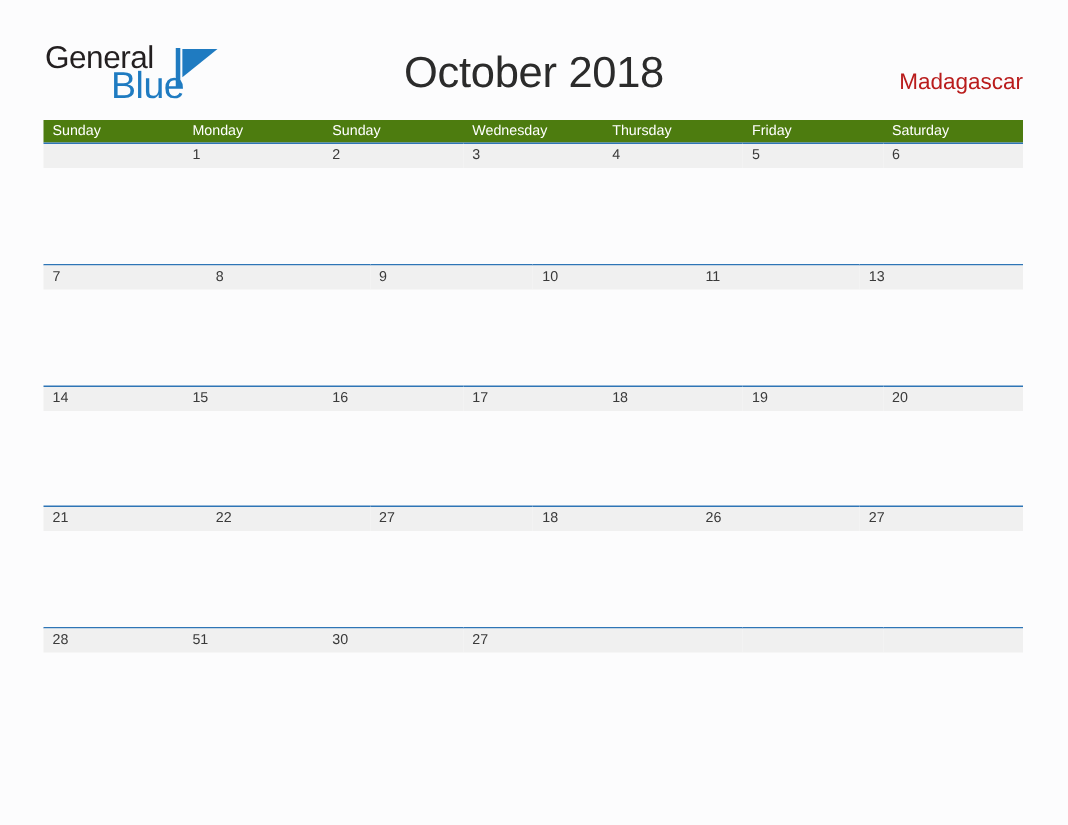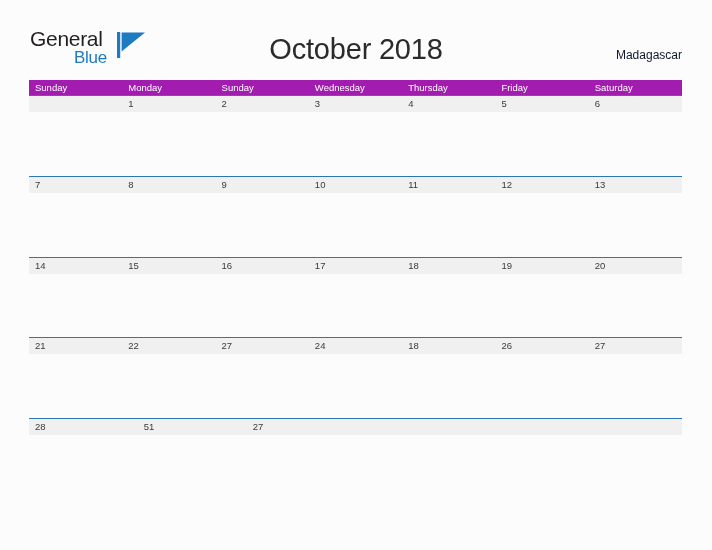--- a/index.html
+++ b/index.html
@@ -44,21 +44,21 @@
     position: absolute;
     left: 88px;
     top: 4px;
     width: 29px;
     height: 26px;
   }
   #logo-blue {
     position: absolute;
     left: 45px;
     top: 19px;
-    font-size: 17px;
+    font-size: 25px;
     line-height: 21px;
     color: #1f7bc1;
     letter-spacing: -0.3px;
   }
 
   #page-title {
     position: absolute;
     left: 0;
     top: 33px;
     width: 712px;
@@ -68,38 +68,38 @@
     color: #2b2b2b;
     font-weight: normal;
     margin: 0;
     letter-spacing: -0.2px;
   }
 
   #country-label {
     position: absolute;
     right: 30px;
     top: 46px;
-    font-size: 12px;
+    font-size: 15px;
     line-height: 18px;
-    color: #0f172a;
+    color: #b91c1c;
   }
 
   
   #calendar {
     position: absolute;
     left: 29px;
     top: 80px;
     width: 653px;
   }
 
   #weekday-header {
     display: flex;
     width: 653px;
     height: 15px;
-    background: #a21caf;
+    background: #4d7c0f;
   }
   .weekday-cell {
     flex: 1 1 0;
     height: 15px;
     color: #ffffff;
     font-size: 9.5px;
     line-height: 15px;
     padding-left: 6px;
     box-sizing: border-box;
     overflow: hidden;
@@ -215,24 +215,20 @@
         <div class="day-cell">
           <div class="day-band"></div>
           <div class="day-number">10</div>
         </div>
         <div class="day-cell">
           <div class="day-band"></div>
           <div class="day-number">11</div>
         </div>
         <div class="day-cell">
           <div class="day-band"></div>
-          <div class="day-number">12</div>
-        </div>
-        <div class="day-cell">
-          <div class="day-band"></div>
           <div class="day-number">13</div>
         </div>
       </div>
       <div class="week-row">
         <div class="day-cell">
           <div class="day-band"></div>
           <div class="day-number">14</div>
         </div>
         <div class="day-cell">
           <div class="day-band"></div>
@@ -267,43 +263,43 @@
         <div class="day-cell">
           <div class="day-band"></div>
           <div class="day-number">22</div>
         </div>
         <div class="day-cell">
           <div class="day-band"></div>
           <div class="day-number">27</div>
         </div>
         <div class="day-cell">
           <div class="day-band"></div>
-          <div class="day-number">24</div>
-        </div>
-        <div class="day-cell">
-          <div class="day-band"></div>
           <div class="day-number">18</div>
         </div>
         <div class="day-cell">
           <div class="day-band"></div>
           <div class="day-number">26</div>
         </div>
         <div class="day-cell">
           <div class="day-band"></div>
           <div class="day-number">27</div>
         </div>
       </div>
       <div class="week-row">
         <div class="day-cell">
           <div class="day-band"></div>
           <div class="day-number">28</div>
         </div>
         <div class="day-cell">
           <div class="day-band"></div>
           <div class="day-number">51</div>
+        </div>
+        <div class="day-cell">
+          <div class="day-band"></div>
+          <div class="day-number">30</div>
         </div>
         <div class="day-cell">
           <div class="day-band"></div>
           <div class="day-number">27</div>
         </div>
         <div class="day-cell blank">
           <div class="day-band"></div>
         </div>
         <div class="day-cell blank">
           <div class="day-band"></div>

